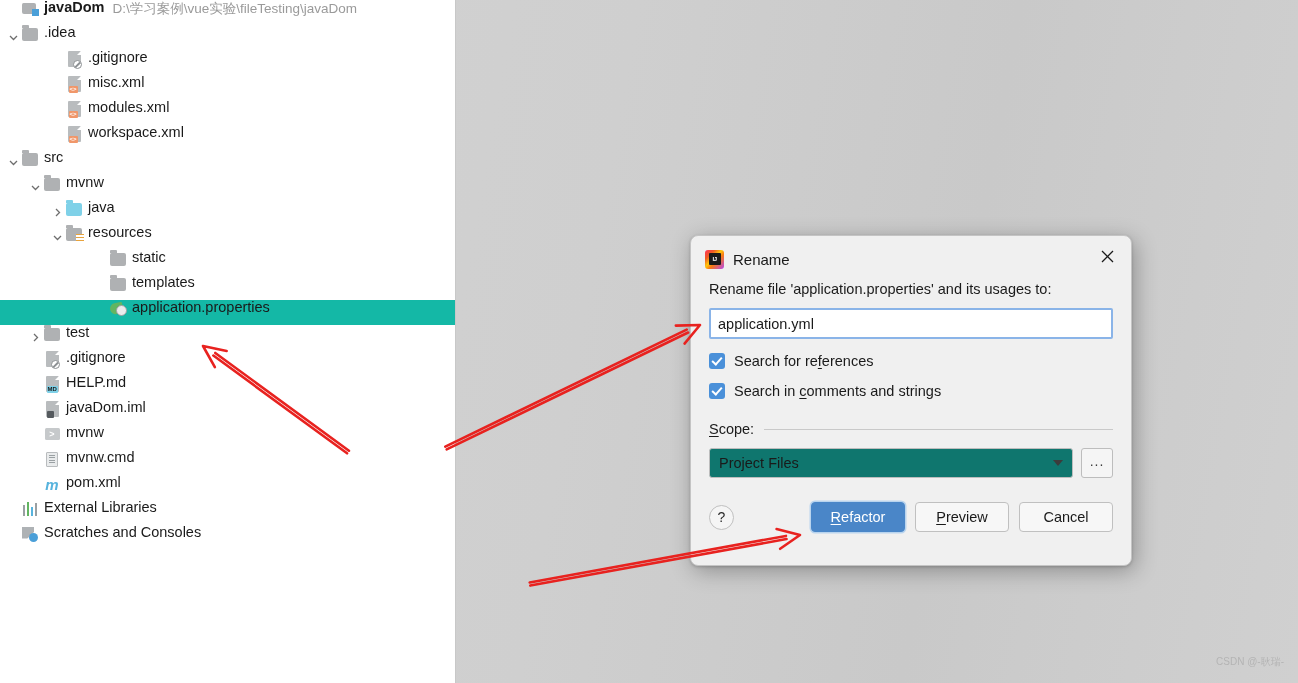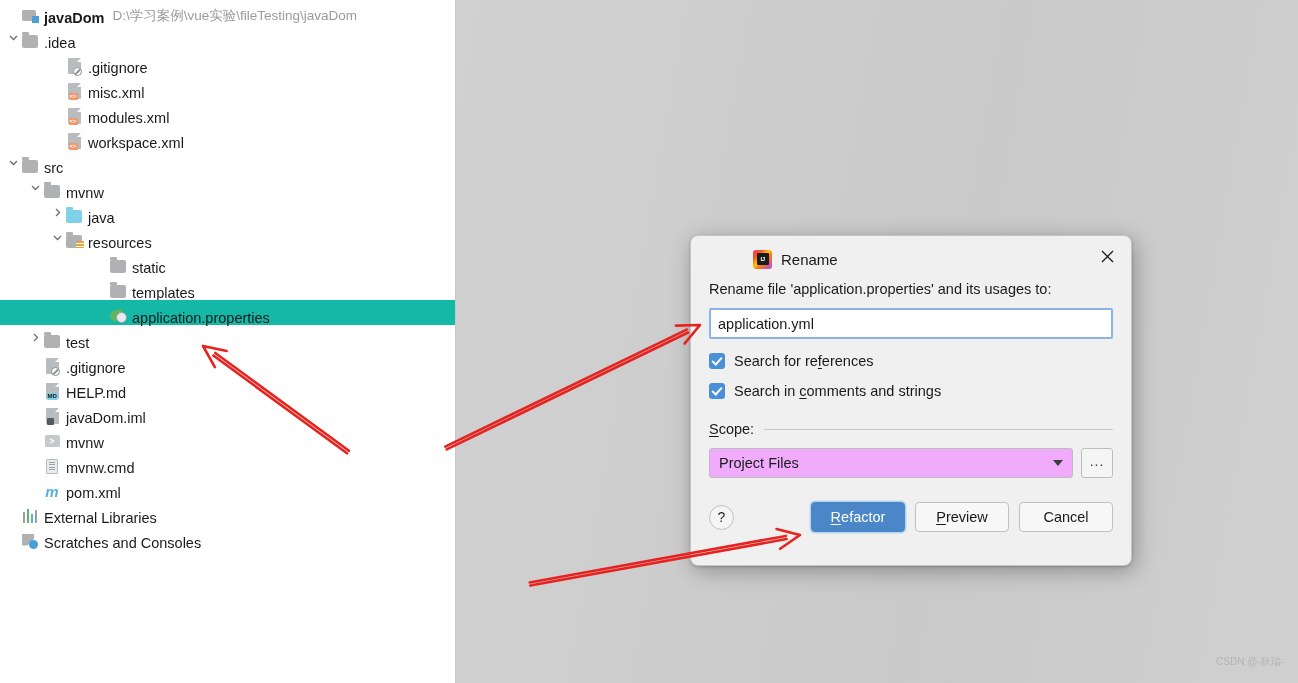--- a/index.html
+++ b/index.html
@@ -19,21 +19,21 @@
   
   #tree-panel {
     position: absolute; left: 0; top: 0; width: 456px; height: 683px;
     background: #ffffff;
     border-right: 1px solid #c8c8c8;
     overflow: hidden;
   }
   .tree-row {
     position: relative;
     height: 25px;
-    display: flex; align-items: flex-end;
+    display: flex; align-items: flex-start;
     font-size: 14.5px;
     color: #1a1a1a;
     white-space: nowrap;
   }
   .tree-row.selected { background: #14b8a6; }
   .chev {
     width: 15px; height: 25px; flex: 0 0 15px;
     display: flex; align-items: center; justify-content: center;
     color: #6e6e6e; font-size: 11px; line-height: 1;
   }
@@ -143,21 +143,21 @@
   #rename-dialog {
     position: absolute; left: 690px; top: 235px;
     width: 442px; height: 331px;
     background: #f0f0f0;
     border: 1px solid #c4c4c4;
     border-radius: 8px;
     box-shadow: 3px 5px 22px rgba(0,0,0,.30), 0 1px 3px rgba(0,0,0,.18);
   }
   #dlg-titlebar {
     height: 38px; display: flex; align-items: center;
-    padding: 8px 6px 0 14px; position: relative; margin-left: 48px;
+    padding: 8px 6px 0 14px; position: relative;
   }
   #ij-icon { width:19px; height:19px; flex:0 0 19px; position:relative; margin-right:9px; }
   #ij-icon .sq {
     position:absolute; inset:0; border-radius:3px;
     background: linear-gradient(135deg,#fe315d 0%,#f05a23 25%,#ffc60b 45%,#f97a12 60%,#b345f1 100%);
   }
   #ij-icon .inner {
     position:absolute; left:3.5px; top:3.5px; width:12px; height:12px;
     background:#1b1b1b; border-radius:1px;
     color:#fff; font-size:6px; font-weight:bold; line-height:12px; text-align:center;
@@ -194,21 +194,21 @@
     transform: rotate(42deg);
   }
   .mn { text-decoration: underline; text-underline-offset: 2px; }
   #scope-head {
     display:flex; align-items:center; margin-top: 22px; gap: 10px;
   }
   #scope-label { font-size: 14.5px; color:#1a1a1a; white-space: nowrap; }
   #scope-rule { flex:1; height:1px; background:#c9c9c9; }
   #scope-row { display:flex; align-items:center; gap: 8px; margin-top: 11px; }
   #scope-select {
-    flex: 1; height: 30px; background:#f0abfc;
+    flex: 1; height: 30px; background:#0f766e;
     border:1px solid #bdbdbd; border-radius:3px;
     display:flex; align-items:center; justify-content:space-between;
     padding: 0 9px; font-size: 14.5px; color:#1a1a1a;
   }
   .caret { width:0;height:0;border-left:5px solid transparent;border-right:5px solid transparent;border-top:6px solid #3c3c3c; }
   #scope-more {
     width: 32px; height: 30px; background:#f5f5f5;
     border:1px solid #bdbdbd; border-radius:3px;
     display:flex; align-items:center; justify-content:center;
     font-size: 14px; color:#3c3c3c; letter-spacing:1px; padding-bottom:5px;

